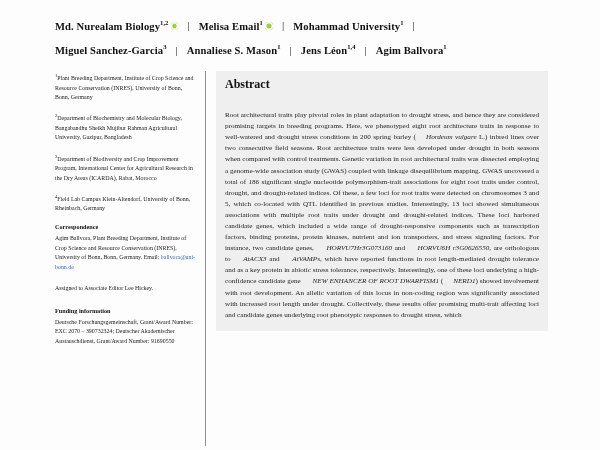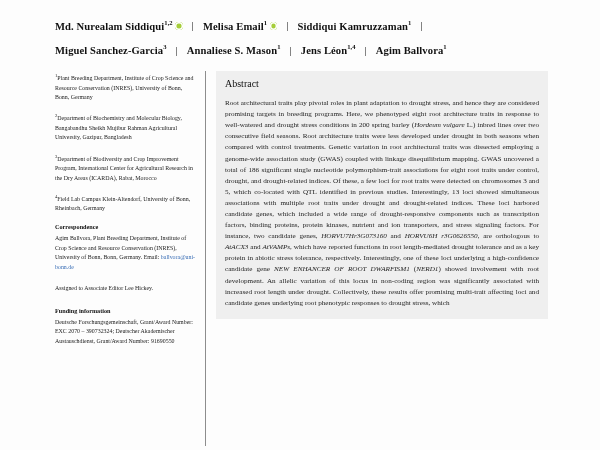--- a/index.html
+++ b/index.html
@@ -134,49 +134,50 @@
     margin-bottom: 12px;
   }
 
   
   .abstract-box {
     background: #efefef;
     padding: 7px 9px 10px 9px;
     box-sizing: border-box;
   }
   .abstract-title {
-    font-size: 10px;
-    font-weight: normal;
+    font-size: 12px;
+    font-weight: bold;
     color: #111111;
-    margin: 0 0 8px 0;
+    margin: 0 0 20px 0;
     line-height: 12px;
   }
   .abstract-body {
     font-size: 7.15px;
     line-height: 11.1px;
     color: #1d1d1d;
     text-align: justify;
     margin: 0;
     hyphens: none;
   }
   .abstract-body i {
     font-style: italic;
   }
   .gene {
     font-style: italic;
+    padding-left: 10px;
   }
 </style>
 </head>
 <body>
 
 <div class="page">
 
   <div class="authors">
     <div class="author-line">
-      <span class="author"><span>Md. Nurealam Siddiqui</span><sup class="aff">1,2</sup><span class="orcid"></span></span><span class="sep">|</span><span class="author"><span>Melisa Email</span><sup class="aff">1</sup><span class="orcid"></span></span><span class="sep">|</span><span class="author"><span>Siddiqui Kamruzzaman</span><sup class="aff">1</sup></span><span class="sep">|</span>
+      <span class="author"><span>Md. Nurealam Biology</span><sup class="aff">1,2</sup><span class="orcid"></span></span><span class="sep">|</span><span class="author"><span>Melisa Email</span><sup class="aff">1</sup><span class="orcid"></span></span><span class="sep">|</span><span class="author"><span>Mohammad University</span><sup class="aff">1</sup></span><span class="sep">|</span>
     </div>
     <div class="author-line">
       <span class="author"><span>Miguel Sanchez-Garcia</span><sup class="aff">3</sup></span><span class="sep">|</span><span class="author"><span>Annaliese S. Mason</span><sup class="aff">1</sup></span><span class="sep">|</span><span class="author"><span>Jens Léon</span><sup class="aff">1,4</sup></span><span class="sep">|</span><span class="author"><span>Agim Ballvora</span><sup class="aff">1</sup></span>
     </div>
   </div>
 
   <div class="body-cols">
 
     <div class="col-left">
 

